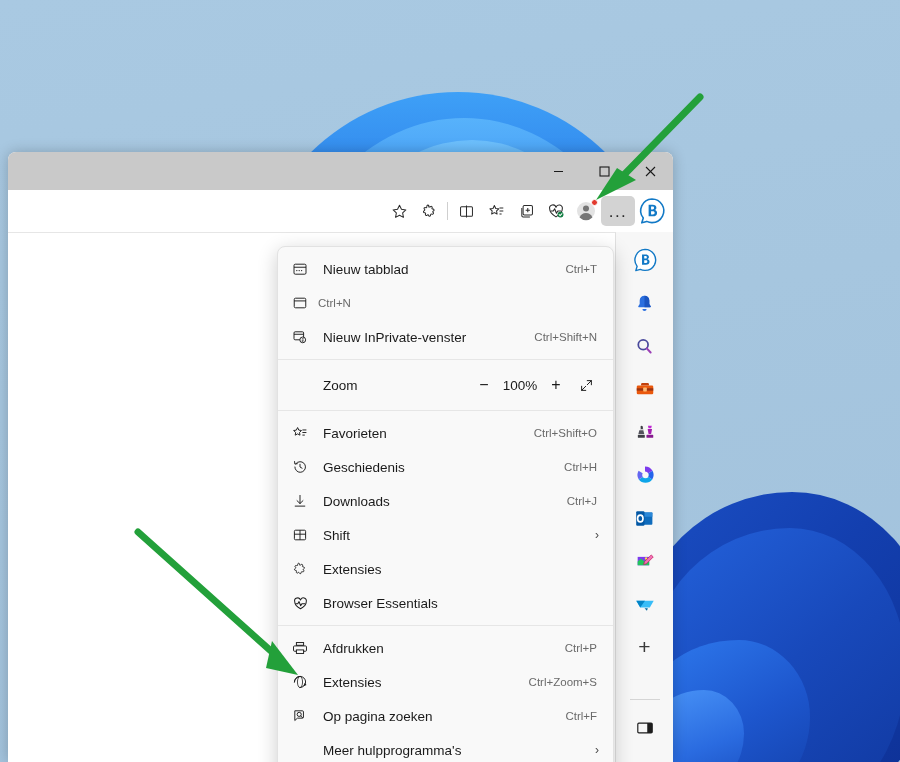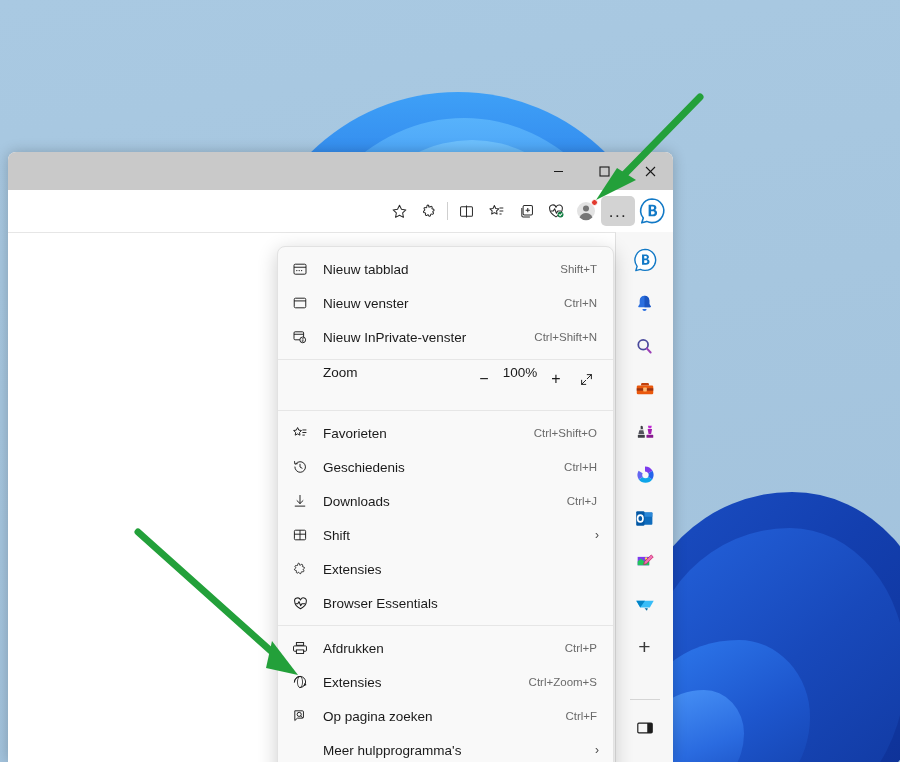--- a/index.html
+++ b/index.html
@@ -228,20 +228,21 @@
   .mi.noicon .mi-label { padding-left: 31px; }
   .menu-sep {
     height: 1px;
     background: #e6e6e6;
     margin: 5px 0 5px 0;
   }
   
   .zoom-row {
     height: 40px;
     display: flex;
+    align-items: center;
     padding: 0 12px 0 14px;
   }
   .zoom-label {
     font-size: 13.5px; color: #1a1a1a;
     padding-left: 31px; flex: 1;
   }
   .zb {
     width: 30px; height: 28px;
     display: flex; align-items: center; justify-content: center;
     color: #1a1a1a;
@@ -466,31 +467,30 @@
       <span class="mi-icon">
         <svg width="16" height="16" viewBox="0 0 20 20">
             <rect x="2.5" y="4" width="15" height="12.5" rx="1.6" fill="none" stroke="#1d1d1d" stroke-width="1.2"></rect>
             <line x1="2.5" y1="7.8" x2="17.5" y2="7.8" stroke="#1d1d1d" stroke-width="1.2"></line>
             <circle cx="6" cy="12" r="0.85" fill="#1d1d1d"></circle>
             <circle cx="9" cy="12" r="0.85" fill="#1d1d1d"></circle>
             <circle cx="12" cy="12" r="0.85" fill="#1d1d1d"></circle>
           </svg>
       </span>
       <span class="mi-label">Nieuw tabblad</span>
-      <span class="mi-shortcut">Shift+T</span>
+      <span class="mi-shortcut">Ctrl+T</span>
     </div>
 
     <div class="mi">
       <span class="mi-icon">
         <svg width="16" height="16" viewBox="0 0 20 20">
             <rect x="2.8" y="4" width="14.4" height="12" rx="1.6" fill="none" stroke="#1d1d1d" stroke-width="1.2"></rect>
             <line x1="2.8" y1="7.4" x2="17.2" y2="7.4" stroke="#1d1d1d" stroke-width="1.2"></line>
           </svg>
       </span>
-      <span class="mi-label">Nieuw venster</span>
       <span class="mi-shortcut">Ctrl+N</span>
     </div>
 
     <div class="mi">
       <span class="mi-icon">
         <svg width="16" height="16" viewBox="0 0 20 20">
             <rect x="2.5" y="3.5" width="12" height="10" rx="1.4" fill="none" stroke="#1d1d1d" stroke-width="1.2"></rect>
             <line x1="2.5" y1="6.6" x2="14.5" y2="6.6" stroke="#1d1d1d" stroke-width="1.2"></line>
             <circle cx="13.4" cy="13.6" r="3.6" fill="#fff" stroke="#1d1d1d" stroke-width="1.2"></circle>
             <path d="M12.2 12.2h2.4M12.2 14h2.4M12.2 15.4h2" stroke="#1d1d1d" stroke-width="1"></path>

